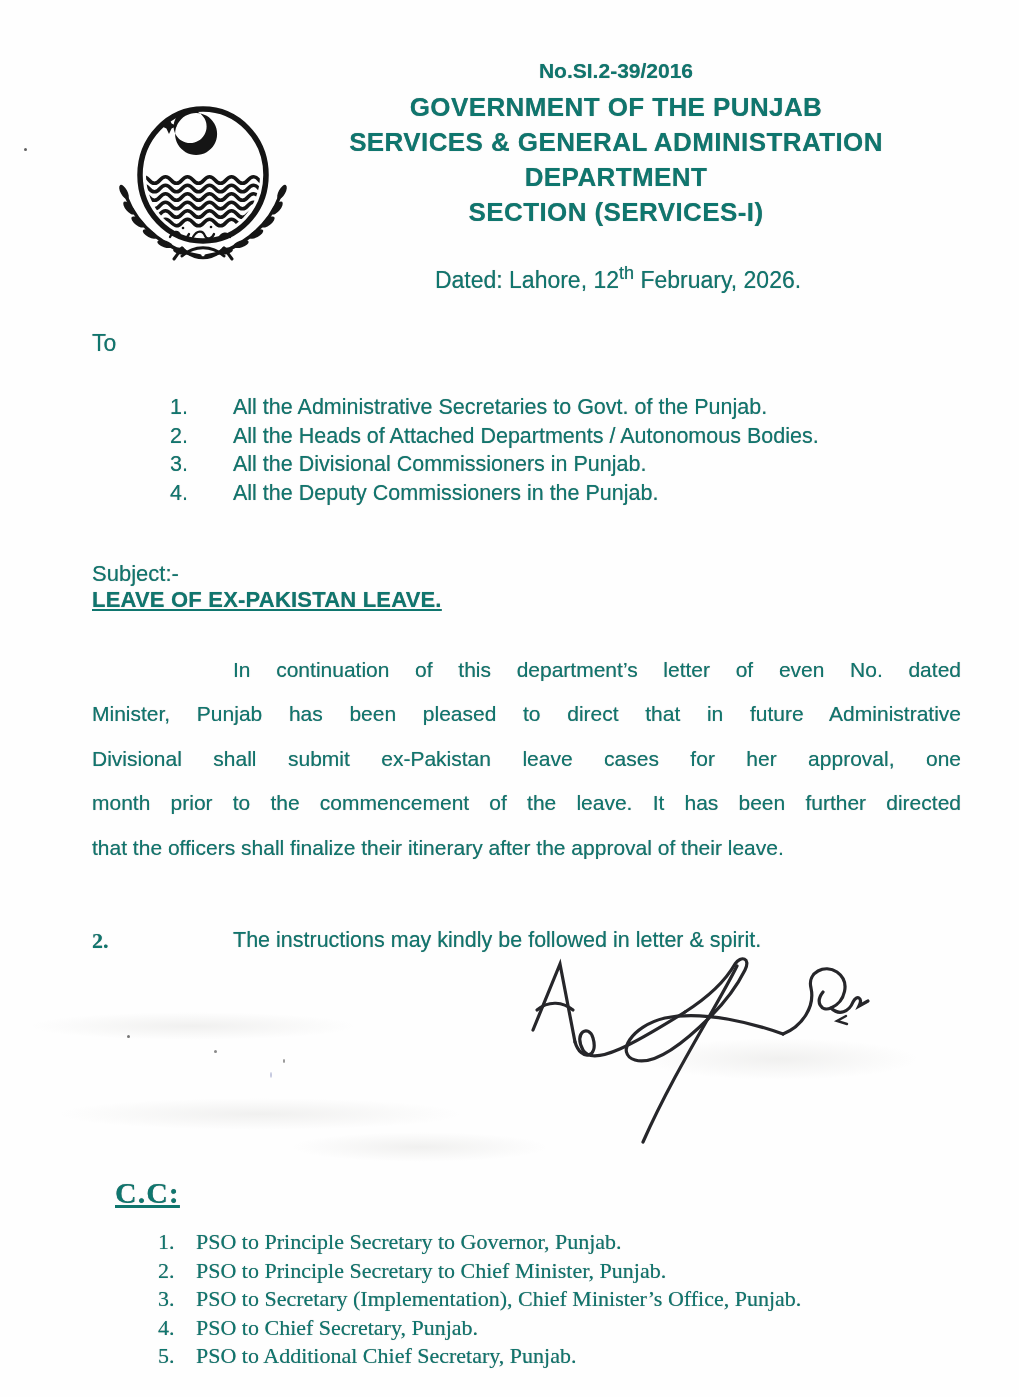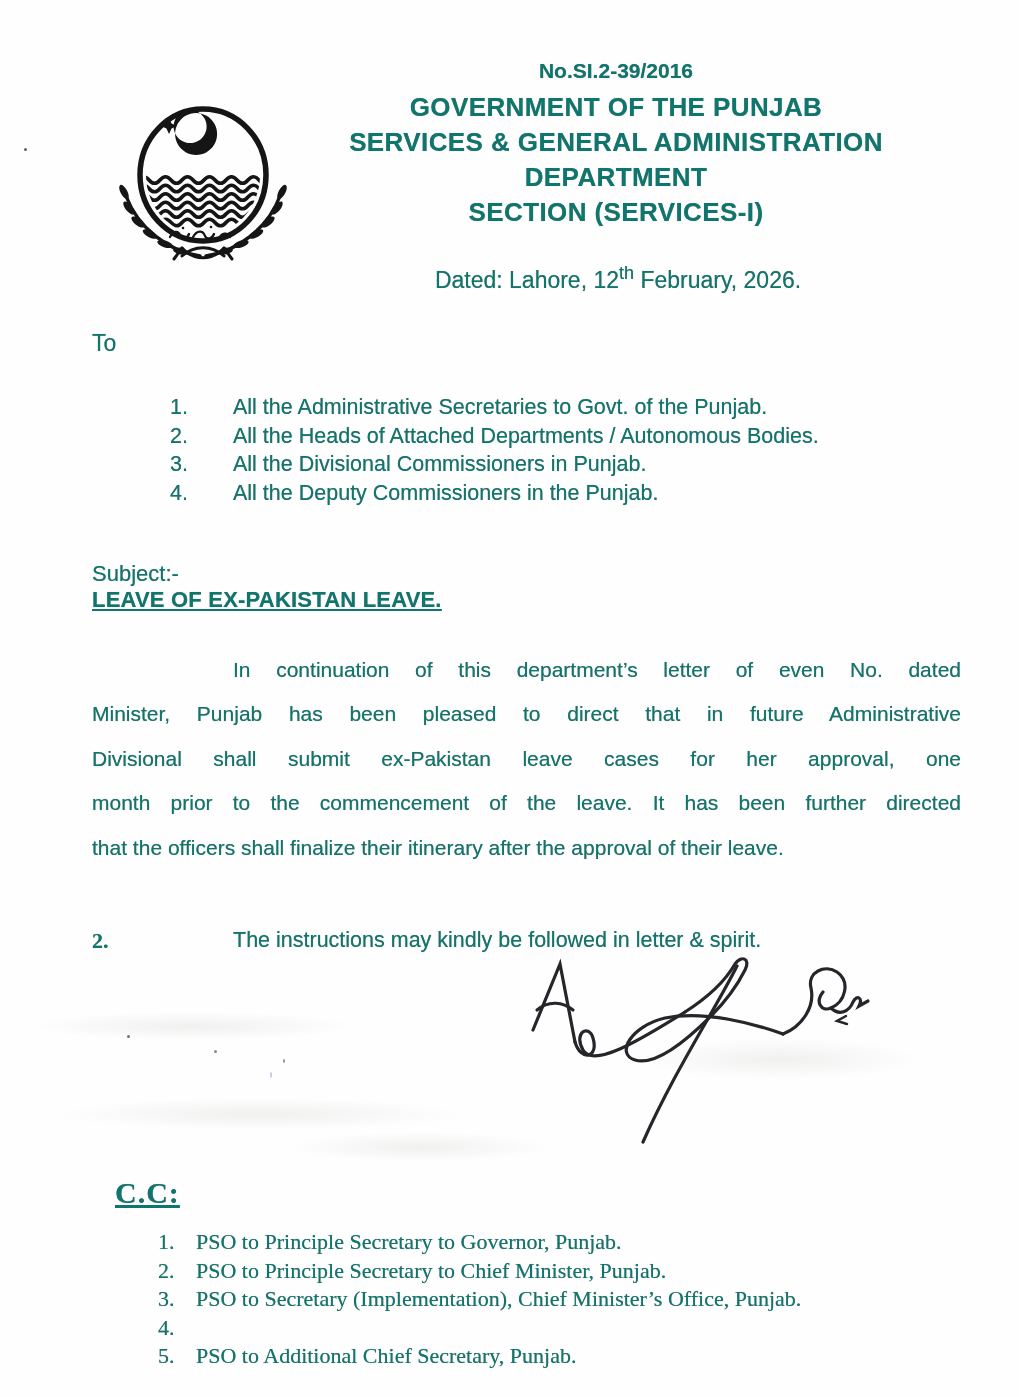--- a/index.html
+++ b/index.html
@@ -206,20 +206,21 @@
     <div class="ccrow">
       <span class="ccnum">2.</span>
       <span>PSO to Principle Secretary to Chief Minister, Punjab.</span>
     </div>
     <div class="ccrow">
       <span class="ccnum">3.</span>
       <span>PSO to Secretary (Implementation), Chief Minister’s Office, Punjab.</span>
     </div>
     <div class="ccrow">
       <span class="ccnum">4.</span>
+      <span>PSO to Chief Secretary, Punjab.</span>
     </div>
     <div class="ccrow">
       <span class="ccnum">5.</span>
       <span>PSO to Additional Chief Secretary, Punjab.</span>
     </div>
   </div>
 
   <div class="dot" style="left:24px;  top:148px;  width:3px; height:3px; opacity:.8;"></div>
   <div class="dot" style="left:127px; top:1035px; width:3px; height:3px; opacity:.7;"></div>
   <div class="dot" style="left:214px; top:1050px; width:3px; height:3px; opacity:.6;"></div>

